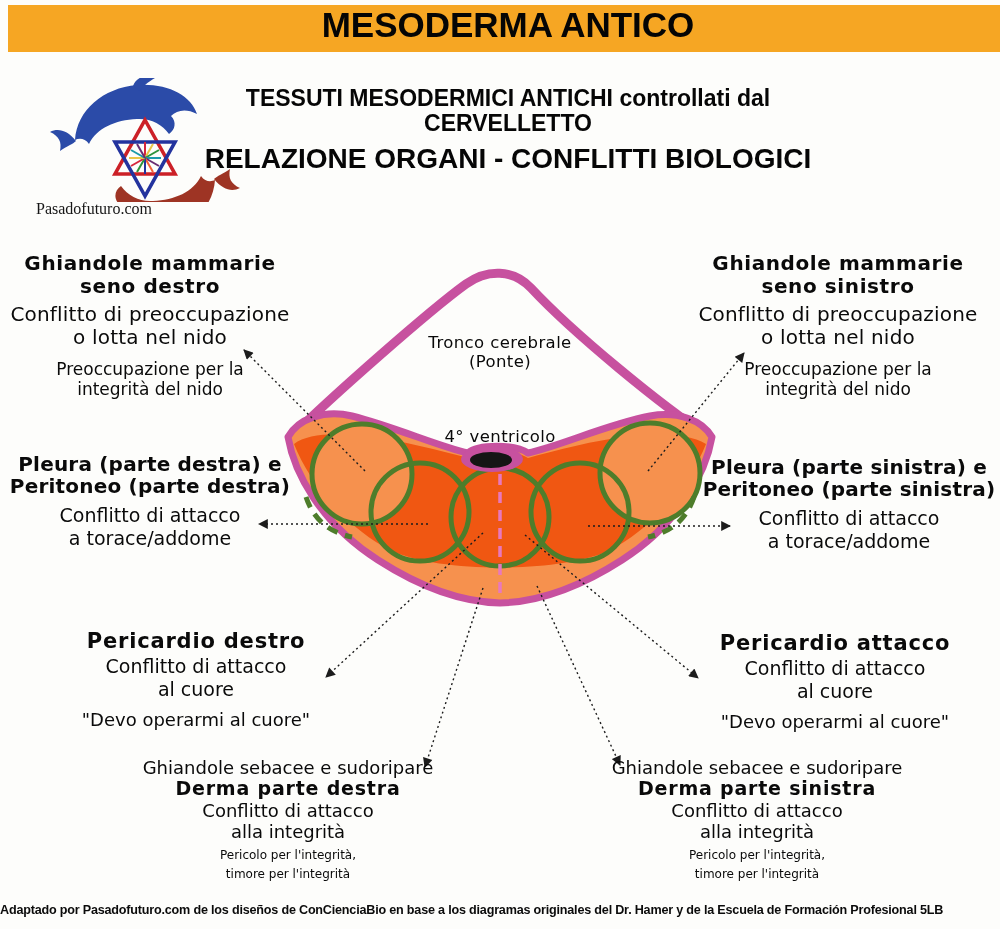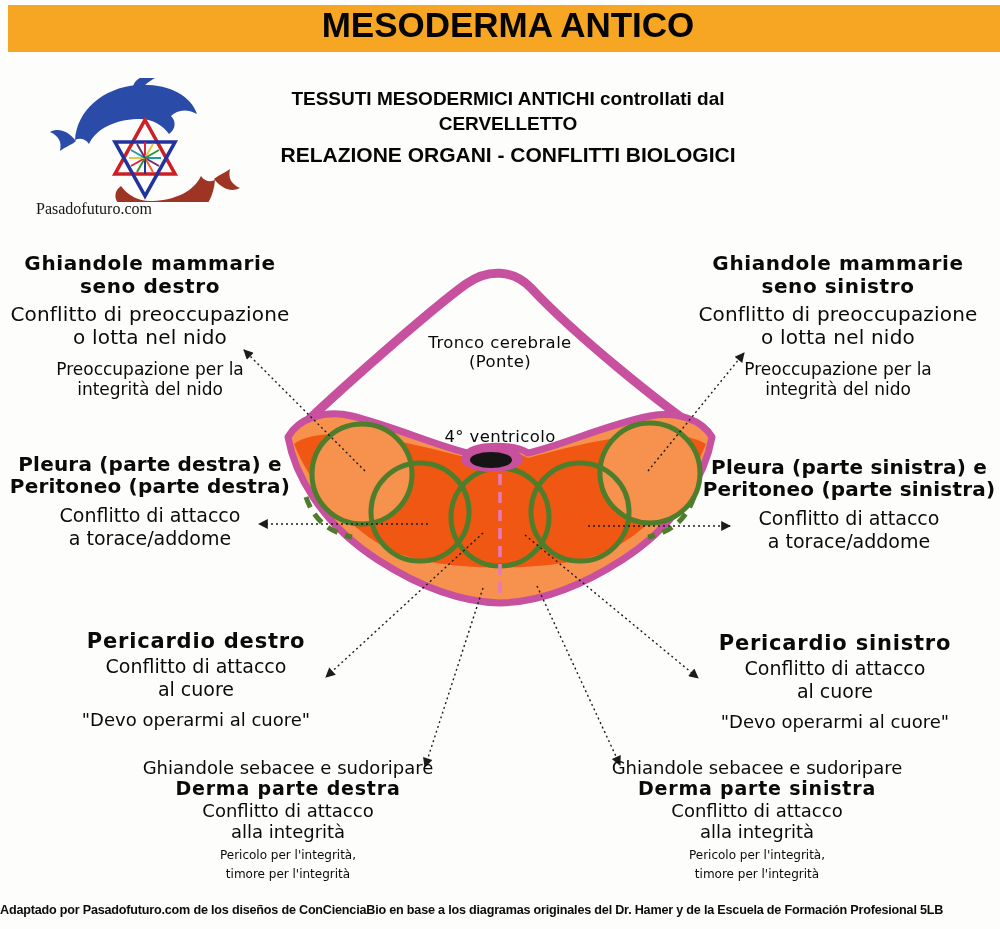--- a/index.html
+++ b/index.html
@@ -17,26 +17,26 @@
     color:#050505; letter-spacing:0px;
   }
   .logo{ position:absolute; left:40px; top:78px; width:220px; height:150px; }
   .logo svg{ display:block; }
   .logo-site{
     position:absolute; left:-4px; top:122px; font-family:"Liberation Serif", serif;
     font-size:16px; color:#161616; white-space:nowrap;
   }
   .main-title{
     position:absolute; left:155px; top:86px; width:706px; text-align:center;
-    font-family:"Liberation Sans", sans-serif; font-weight:bold; font-size:19px;
+    font-family:"Liberation Sans", sans-serif; font-weight:bold; font-size:23px;
     line-height:25px; color:#060606; letter-spacing:0px;
   }
   .subtitle{
     position:absolute; left:155px; top:143px; width:706px; text-align:center;
-    font-family:"Liberation Sans", sans-serif; font-weight:bold; font-size:21px;
+    font-family:"Liberation Sans", sans-serif; font-weight:bold; font-size:28px;
     color:#060606;
   }
   .diagram-svg{ position:absolute; left:0; top:0; width:1000px; height:929px; }
   .label{ position:absolute; text-align:center; color:#0a0a0a; }
   .mam-title{ font-size:20px; line-height:23px; font-weight:bold; letter-spacing:0.6px; }
   .mam-conf{ font-size:20px; line-height:23px; margin-top:5px; letter-spacing:0.2px; }
   .mam-note{ font-size:17px; line-height:20px; margin-top:10px; }
   .ple-title{ font-size:20px; line-height:22px; font-weight:bold; letter-spacing:0.2px; }
   .ple-conf{ font-size:19px; line-height:23px; margin-top:7px; }
   .per-title{ font-size:21px; line-height:24px; font-weight:bold; letter-spacing:0.8px; }
@@ -210,21 +210,21 @@
   <div class="label" style="left:58px; top:629px; width:276px;">
     <div class="per-title">Pericardio destro</div>
     <div class="per-conf">
       <div>Conflitto di attacco</div>
       <div>al cuore</div>
     </div>
     <div class="per-quote">"Devo operarmi al cuore"</div>
   </div>
 
   <div class="label" style="left:697px; top:631px; width:276px;">
-    <div class="per-title">Pericardio sinistro</div>
+    <div class="per-title">Pericardio attacco</div>
     <div class="per-conf">
       <div>Conflitto di attacco</div>
       <div>al cuore</div>
     </div>
     <div class="per-quote">"Devo operarmi al cuore"</div>
   </div>
 
   <div class="label" style="left:138px; top:759px; width:300px;">
     <div class="der-glands">Ghiandole sebacee e sudoripare</div>
     <div class="der-title">Derma parte destra</div>

